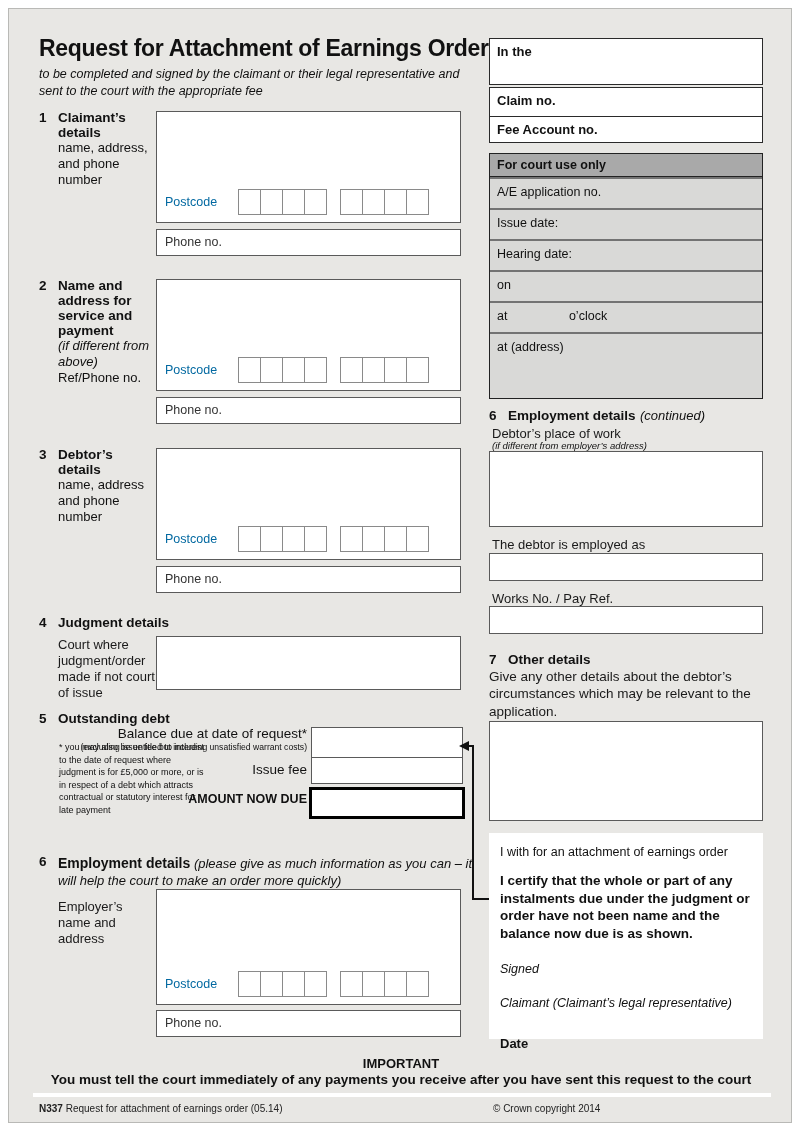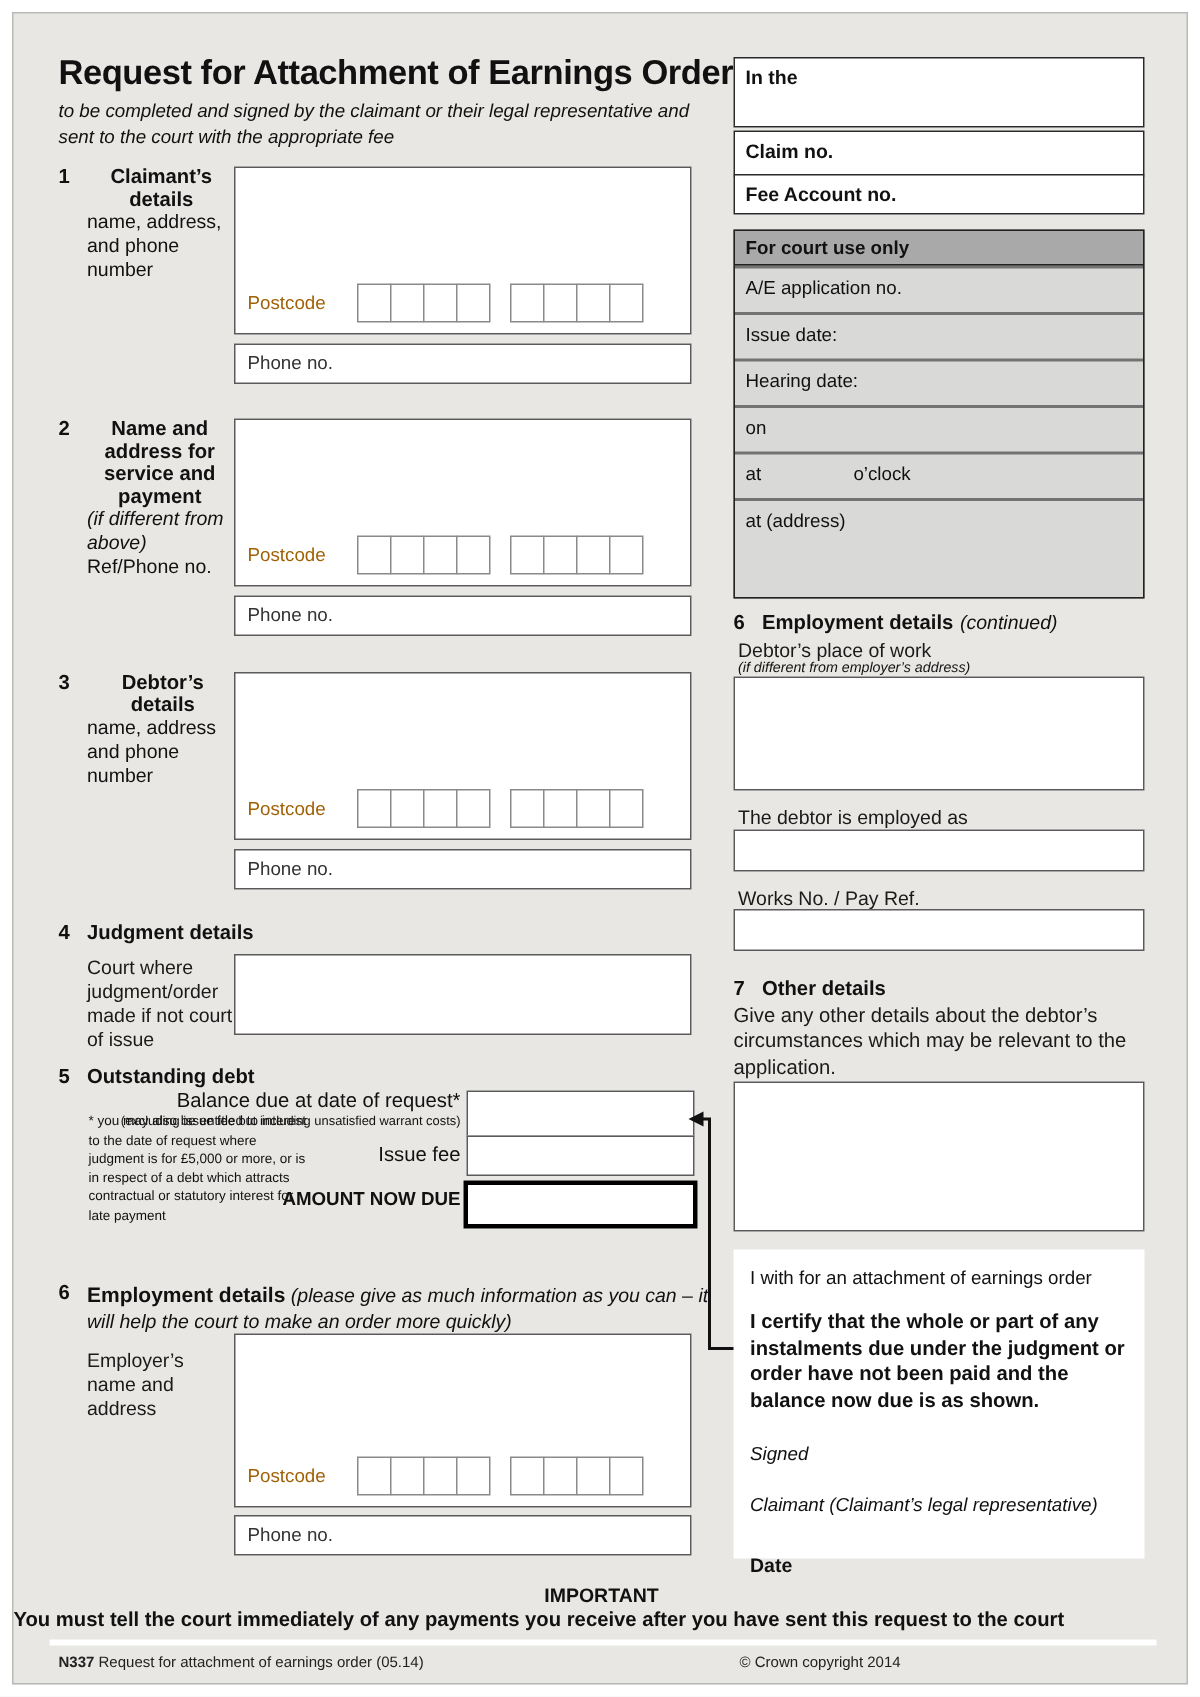--- a/index.html
+++ b/index.html
@@ -6,26 +6,26 @@
   body{width:800px;height:1131px;position:relative;font-family:"Liberation Sans",sans-serif;color:#111;}
   .page{position:absolute;left:8px;top:8px;width:784px;height:1115px;background:#e8e7e4;border:1px solid #b9b9b6;box-sizing:border-box;}
   .abs{position:absolute;}
   .b{font-weight:bold;}
   .i{font-style:italic;}
   .wbox{position:absolute;background:#fff;border:1px solid #5a5a5a;box-sizing:border-box;}
   .boxlabel{display:block;padding:5px 8px;font-size:12.5px;color:#333;}
   .title{font-size:23px;font-weight:bold;letter-spacing:-0.3px;}
   .subtitle{font-size:12.5px;font-style:italic;line-height:1.35;}
   .sec-num{font-weight:bold;font-size:13.5px;display:inline-block;width:19px;}
-  .sec-title{font-weight:bold;font-size:13.5px;text-align:center;}
+  .sec-title{font-weight:bold;font-size:13.5px;}
   .sec-desc{font-size:13px;line-height:1.22;}
   .lbl{font-size:13px;line-height:1.22;color:#1a1a1a;}
   .small{font-size:9px;line-height:1.4;}
   .pc-row{position:absolute;left:8px;bottom:7px;display:flex;align-items:center;}
-  .pc-label{font-size:12.5px;color:#a16207;margin-right:22px;}
+  .pc-label{font-size:12.5px;color:#0369a1;margin-right:22px;}
   .pc-group{display:flex;margin-right:14px;}
   .pc-cell{width:23px;height:26px;background:#fff;border:1px solid #8a8a8a;margin-left:-1px;box-sizing:border-box;}
   .rt-box{position:absolute;background:#fff;border:1px solid #2a2a2a;box-sizing:border-box;}
   .rt-box .boxlabel{font-weight:bold;color:#111;font-size:13px;padding:5px 7px;}
   .cu{position:absolute;left:480px;top:144px;width:274px;background:#737373;border:1px solid #222;box-sizing:border-box;}
   .cu-head{background:#a9a9a9;border-bottom:1px solid #222;font-weight:bold;font-size:12.5px;padding:4px 7px;}
   .cu-row{background:#d9d9d7;margin-top:2px;font-size:12.5px;padding:6px 7px 0 7px;box-sizing:border-box;}
   .certbox{position:absolute;left:480px;top:824px;width:274px;height:206px;background:#fff;box-sizing:border-box;padding:12px 11px;}
   .foot{font-size:10px;color:#222;}
 </style>
@@ -212,28 +212,28 @@
   <div class="wbox" style="left:480px;top:597px;width:274px;height:28px;"></div>
 
   <div class="abs" style="left:480px;top:641px;">
     <span class="sec-num">7</span><span class="sec-title">Other details</span>
   </div>
   <div class="abs lbl" style="left:480px;top:659px;width:264px;font-size:13.5px;line-height:1.28;">Give any other details about the debtor’s circumstances which may be relevant to the application.</div>
   <div class="wbox" style="left:480px;top:712px;width:274px;height:100px;"></div>
 
   <div class="certbox">
     <div style="font-size:12.5px;">I with for an attachment of earnings order</div>
-    <div class="b" style="font-size:13.5px;line-height:1.3;margin-top:13px;">I certify that the whole or part of any instalments due under the judgment or order have not been paid and the balance now due is as shown.</div>
+    <div class="b" style="font-size:13.5px;line-height:1.3;margin-top:13px;">I certify that the whole or part of any instalments due under the judgment or order have not been name and the balance now due is as shown.</div>
     <div class="i" style="font-size:12.5px;margin-top:20px;">Signed</div>
     <div class="i" style="font-size:12.5px;margin-top:20px;">Claimant (Claimant’s legal representative)</div>
     <div class="b" style="font-size:13px;margin-top:26px;">Date</div>
   </div>
 
   <div class="abs b" style="left:0;top:1047px;width:784px;text-align:center;font-size:13px;">IMPORTANT</div>
-  <div class="abs b" style="left:0;top:1063px;width:784px;font-size:13.5px;">You must tell the court immediately of any payments you receive after you have sent this request to the court</div>
+  <div class="abs b" style="left:0;top:1063px;width:784px;text-align:center;font-size:13.5px;">You must tell the court immediately of any payments you receive after you have sent this request to the court</div>
   <div class="abs" style="left:24px;top:1084px;width:738px;height:4px;background:#fff;"></div>
 
   <div class="abs foot" style="left:30px;top:1094px;">
     <span class="b">N337</span> <span>Request for attachment of earnings order (05.14)</span>
   </div>
   <div class="abs foot" style="left:484px;top:1094px;width:270px;">© Crown copyright 2014</div>
 
 </div>
 
 </body></html>

